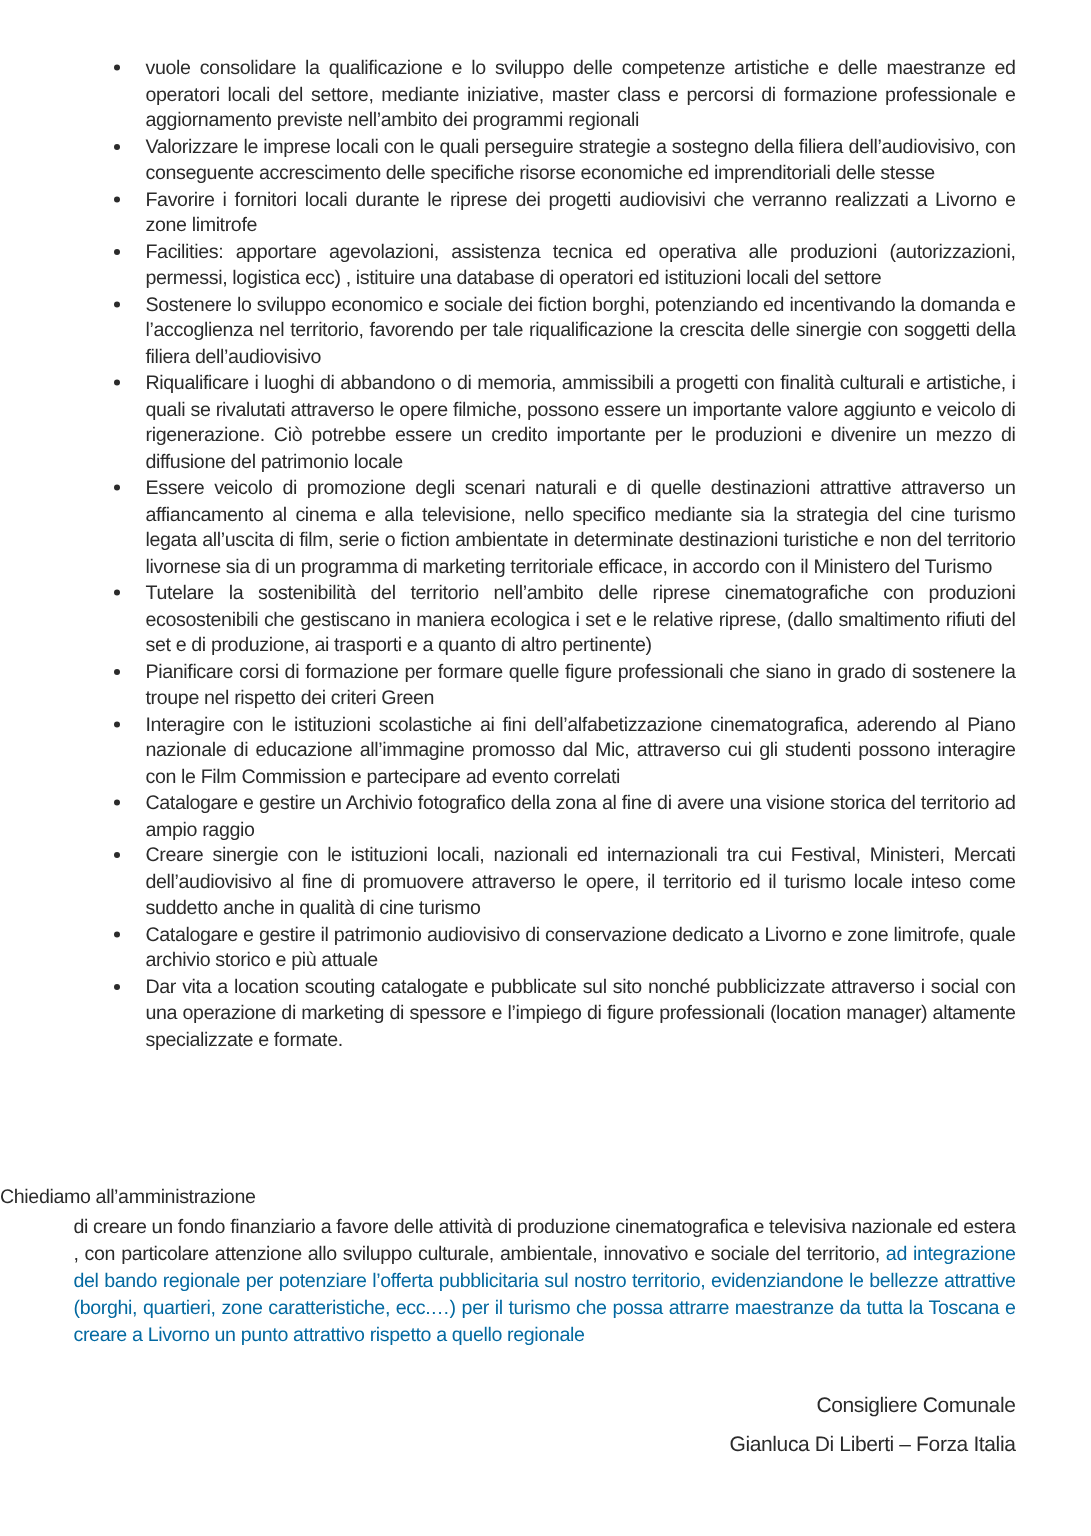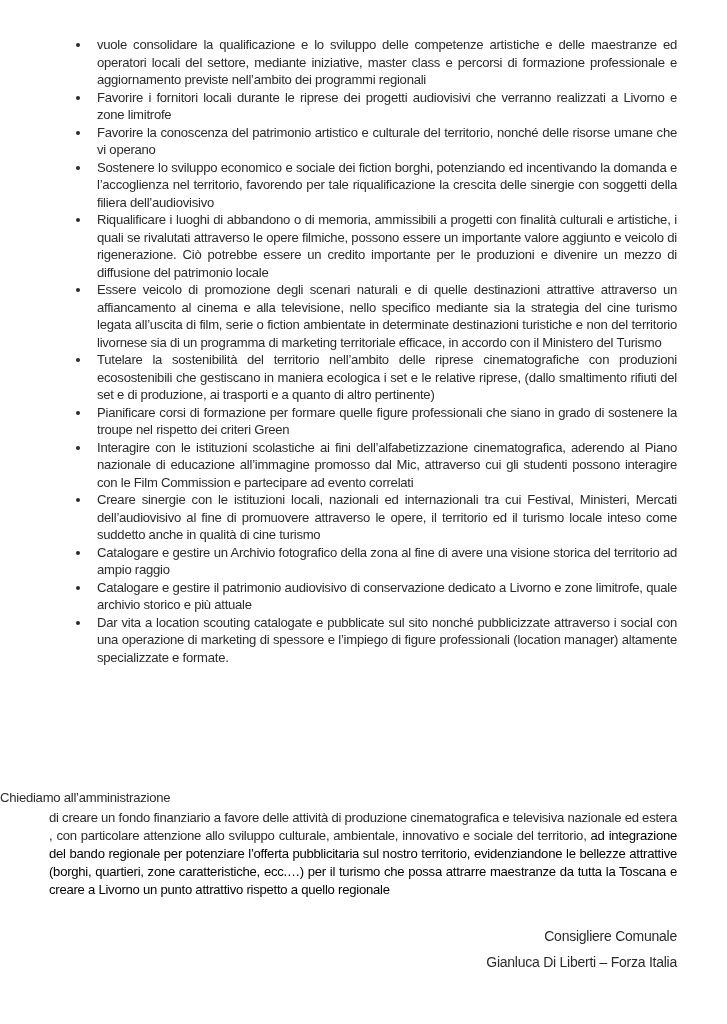--- a/index.html
+++ b/index.html
@@ -23,43 +23,44 @@
     width: 4px; height: 4px; border-radius: 50%; background: #2b2b2b;
   }
   .heading {
     position: absolute; left: 0; width: 727px; top: 789px;
     text-align: left; font-size: 13.1px; line-height: 17.5px; letter-spacing: -0.25px;
   }
   .request {
     position: absolute; left: 49px; top: 809px; width: 628px;
     font-size: 13.1px; line-height: 18px; text-align: justify; letter-spacing: -0.25px;
   }
-  .request .strong-part { color: #000000; }
+  .request .strong-part { color: #0369a1; }
   .sig {
     position: absolute; right: 50px; font-size: 14px; line-height: 17.5px; text-align: right; letter-spacing: -0.25px;
   }
   .sig.role { top: 928px; }
   .sig.name { top: 954px; text-align: center; }
 </style>
 </head>
 <body>
 
 <div class="page">
   <ul class="bullets">
     <li><span class="dot"></span><span>vuole consolidare la qualificazione e lo sviluppo delle competenze artistiche e delle maestranze ed operatori locali del settore, mediante  iniziative, master class e percorsi di formazione professionale e aggiornamento previste nell’ambito dei programmi  regionali</span></li>
+    <li><span class="dot"></span><span>Valorizzare le imprese locali con le quali perseguire strategie a sostegno della filiera dell’audiovisivo, con conseguente accrescimento delle specifiche risorse economiche ed imprenditoriali delle stesse</span></li>
     <li><span class="dot"></span><span>Favorire i fornitori locali durante le riprese dei progetti audiovisivi che verranno realizzati a Livorno e zone limitrofe</span></li>
-    <li><span class="dot"></span><span>Favorire la conoscenza del patrimonio artistico e culturale del territorio, nonché delle risorse umane che vi operano</span></li>
+    <li><span class="dot"></span><span>Facilities: apportare agevolazioni, assistenza tecnica ed operativa alle produzioni (autorizzazioni, permessi, logistica ecc) , istituire una database  di operatori  ed istituzioni locali del settore</span></li>
     <li><span class="dot"></span><span>Sostenere lo sviluppo economico e sociale dei fiction borghi, potenziando ed incentivando la domanda e l’accoglienza nel territorio, favorendo per tale riqualificazione la crescita delle sinergie con soggetti della filiera dell’audiovisivo</span></li>
     <li><span class="dot"></span><span>Riqualificare i luoghi di abbandono o di memoria, ammissibili a progetti con finalità culturali e artistiche, i quali se rivalutati attraverso le opere filmiche, possono essere un importante valore aggiunto e veicolo di rigenerazione. Ciò potrebbe essere un credito importante per le produzioni e divenire un mezzo di diffusione del patrimonio locale</span></li>
     <li><span class="dot"></span><span>Essere veicolo di promozione degli scenari naturali e di quelle destinazioni attrattive attraverso un affiancamento al cinema e alla televisione, nello specifico mediante sia la strategia del cine turismo legata all’uscita di film, serie o fiction ambientate in determinate destinazioni turistiche e non  del territorio livornese sia di un programma di marketing territoriale efficace, in accordo con il Ministero del Turismo</span></li>
     <li><span class="dot"></span><span>Tutelare   la sostenibilità del territorio nell’ambito delle riprese cinematografiche con produzioni ecosostenibili che gestiscano in maniera ecologica i set e le relative    riprese, (dallo smaltimento rifiuti del set e di produzione, ai trasporti e a quanto di altro pertinente)</span></li>
     <li><span class="dot"></span><span>Pianificare corsi di formazione per formare quelle figure professionali che siano in grado di sostenere la troupe nel rispetto dei criteri Green</span></li>
     <li><span class="dot"></span><span>Interagire con le istituzioni scolastiche ai fini dell’alfabetizzazione cinematografica, aderendo al Piano nazionale di educazione all’immagine promosso dal Mic, attraverso cui gli studenti possono interagire con le Film Commission e partecipare ad evento correlati</span></li>
+    <li><span class="dot"></span><span>Catalogare e gestire un Archivio fotografico della zona al fine di avere una visione storica del territorio ad ampio raggio</span></li>
     <li><span class="dot"></span><span>Creare sinergie con le istituzioni locali, nazionali ed internazionali tra cui Festival, Ministeri, Mercati dell’audiovisivo al fine di promuovere attraverso le opere, il territorio ed il turismo locale inteso come suddetto anche in qualità di cine turismo</span></li>
-    <li><span class="dot"></span><span>Catalogare e gestire un Archivio fotografico della zona al fine di avere una visione storica del territorio ad ampio raggio</span></li>
     <li><span class="dot"></span><span>Catalogare e gestire il patrimonio audiovisivo di conservazione dedicato a Livorno e zone limitrofe, quale archivio storico e più attuale</span></li>
     <li><span class="dot"></span><span>Dar vita a location scouting catalogate e pubblicate sul sito nonché pubblicizzate attraverso i social con una operazione di marketing di spessore e l’impiego di figure professionali (location manager) altamente specializzate e formate.</span></li>
   </ul>
 
   <div class="heading">Chiediamo all’amministrazione</div>
 
   <p class="request" style="margin:0;">
     <span>di creare un fondo finanziario a favore delle attività di produzione cinematografica e televisiva nazionale ed estera , con particolare attenzione allo sviluppo culturale, ambientale,  innovativo e sociale del territorio, </span><span class="strong-part">ad integrazione del bando regionale per potenziare l’offerta pubblicitaria sul nostro territorio, evidenziandone le bellezze attrattive (borghi, quartieri, zone caratteristiche, ecc.…) per il turismo che possa attrarre maestranze da tutta la Toscana e creare a Livorno un punto attrattivo rispetto a quello regionale</span>
   </p>
 

